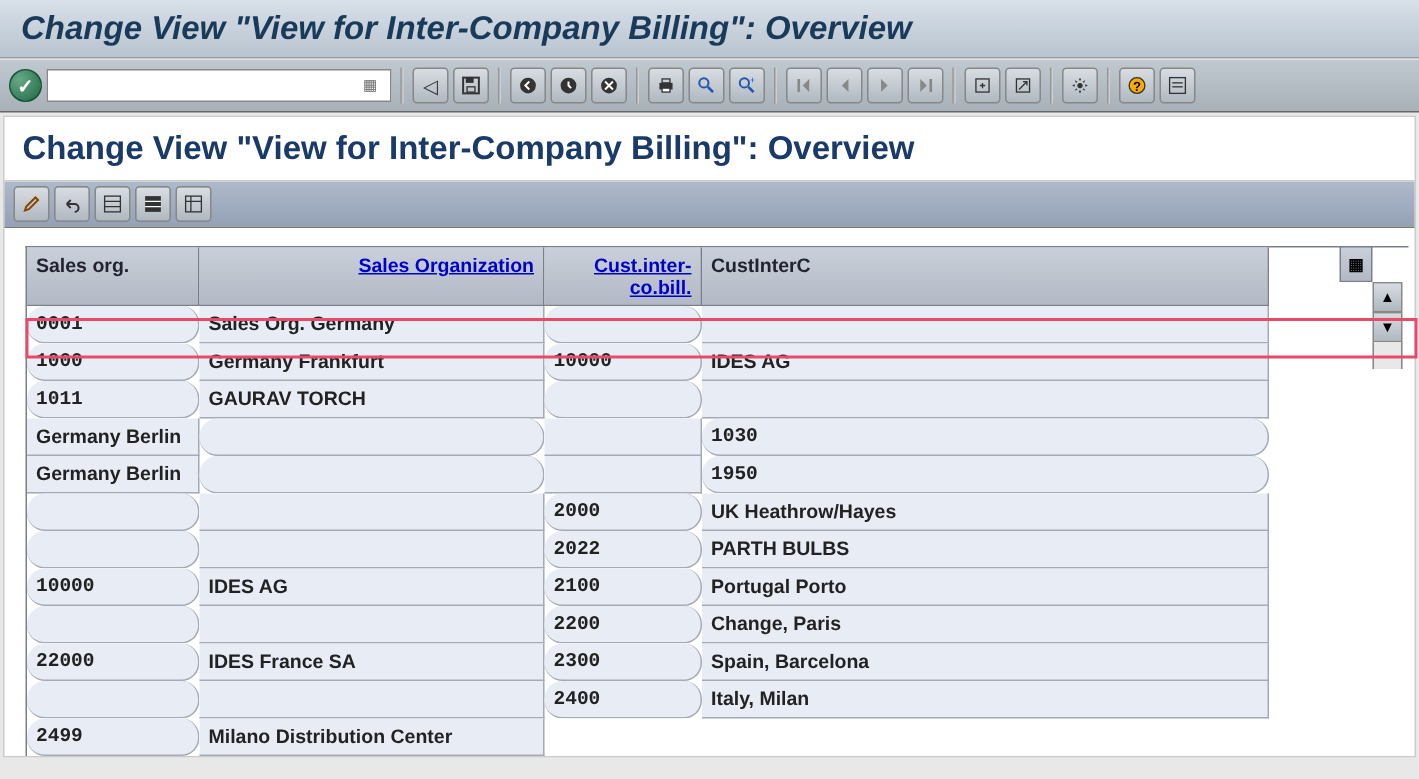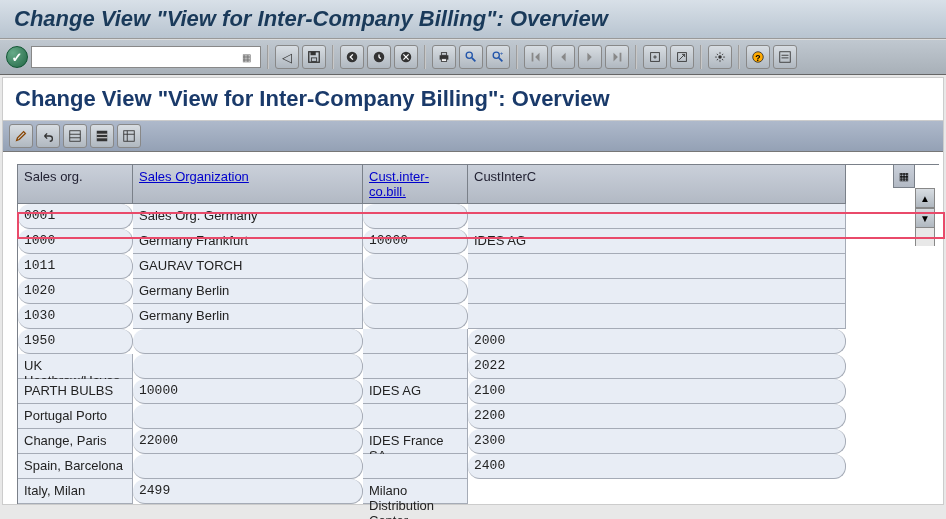--- a/index.html
+++ b/index.html
@@ -110,40 +110,41 @@
   border-top: 1px solid #ccc;
   border-bottom: 1px solid #777;
   padding: 3px 6px;
   display: flex;
   gap: 3px;
 }
 
 .table-wrap {
   padding: 12px 4px 0 14px;
   position: relative;
+  font-weight: bold;
 }
 
 .grid {
   display: grid;
   grid-template-columns: 115px 230px 105px 378px;
   border-top: 1px solid #7a8089;
   border-left: 1px solid #7a8089;
   position: relative;
 }
 
 .gh {
   background: linear-gradient(#cad0da, #b2b9c4);
   border-right: 1px solid #7a8089;
   border-bottom: 1px solid #7a8089;
   padding: 4px 6px;
   font-size: 13px;
   color: #223;
   cursor: pointer;
 }
-.gh.link { color: #0000cc; text-decoration: underline; }
+.gh.link { color: #0000cc; text-decoration: underline; text-align: right; }
 
 .gc {
   background: #e8edf5;
   border-right: 1px solid #a5abb6;
   border-bottom: 1px solid #a5abb6;
   padding: 4px 6px;
   font-size: 13px;
   color: #222;
   height: 25px;
 }
@@ -369,21 +370,20 @@
         <div class="gc mono"></div>
         <div class="gc"></div>
         <div class="gc mono">1000</div>
         <div class="gc">Germany Frankfurt</div>
         <div class="gc mono">10000</div>
         <div class="gc">IDES AG</div>
         <div class="gc mono">1011</div>
         <div class="gc">GAURAV TORCH</div>
         <div class="gc mono"></div>
         <div class="gc"></div>
-        <div class="gc mono">1020</div>
         <div class="gc">Germany Berlin</div>
         <div class="gc mono"></div>
         <div class="gc"></div>
         <div class="gc mono">1030</div>
         <div class="gc">Germany Berlin</div>
         <div class="gc mono"></div>
         <div class="gc"></div>
         <div class="gc mono">1950</div>
         <div class="gc mono"></div>
         <div class="gc"></div>

